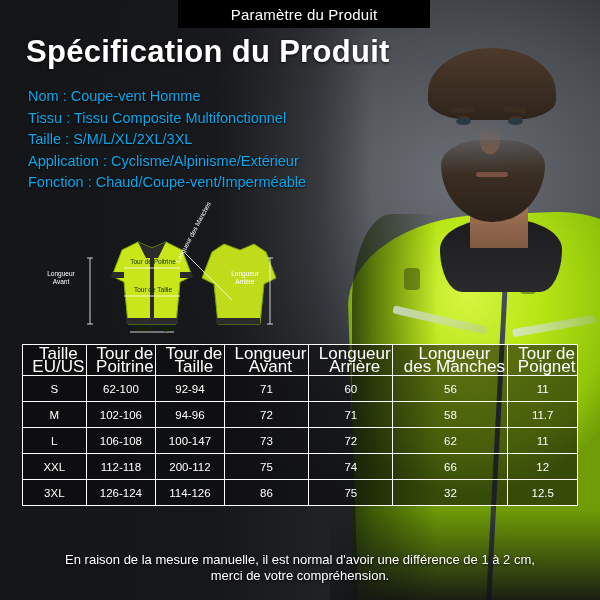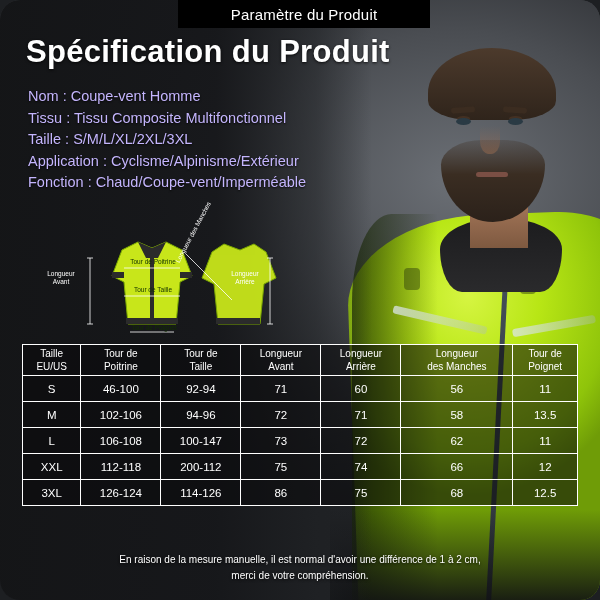--- a/index.html
+++ b/index.html
@@ -12,21 +12,20 @@
     font-family: "Liberation Sans", sans-serif;
     background: #1d1f22;
     overflow: hidden;
   }
   #page {
     position: relative;
     width: 600px;
     height: 600px;
     background: #202225;
     overflow: hidden;
-    border-radius: 20px;
   }
 
   
   .photo-layer {
     position: absolute;
     inset: 0;
     overflow: hidden;
   }
   .bg-base {
     position: absolute;
@@ -181,21 +180,21 @@
     text-shadow: 0 1px 3px rgba(0,0,0,0.8);
   }
 
   
   .spec-list {
     position: absolute;
     left: 28px; top: 86px;
     width: 360px;
   }
   .spec-list .line {
-    color: #c4b5fd;
+    color: #0ea5e9;
     font-size: 14.5px;
     line-height: 21.5px;
     white-space: nowrap;
     text-shadow: 0 1px 2px rgba(0,0,0,0.85);
   }
 
   
   .diagram {
     position: absolute;
     left: 26px; top: 228px;
@@ -236,31 +235,32 @@
     color: #ffffff;
     font-size: 11.5px;
     text-align: center;
     padding: 0;
     height: 25px;
     font-weight: normal;
   }
   .size-table th {
     height: 30px;
     line-height: 13px;
-    font-size: 10px;
+    font-size: 17px;
+    padding-left: 8px;
   }
   .size-table th span { display: block; }
 
   
   .footer-note {
     position: absolute;
     left: 0; right: 0; bottom: 16px;
     text-align: center;
     color: #ffffff;
-    font-size: 10px;
+    font-size: 13px;
     line-height: 16px;
     text-shadow: 0 1px 3px rgba(0,0,0,0.9);
   }
 </style>
 </head>
 <body>
 
 <div id="page">
 
   <div class="photo-layer">
@@ -370,35 +370,35 @@
         </th>
         <th>
           <span>Tour de</span>
           <span>Poignet</span>
         </th>
       </tr>
     </thead>
     <tbody>
       <tr>
         <td>S</td>
-        <td>46-100</td>
+        <td>62-100</td>
         <td>92-94</td>
         <td>71</td>
         <td>60</td>
         <td>56</td>
         <td>11</td>
       </tr>
       <tr>
         <td>M</td>
         <td>102-106</td>
         <td>94-96</td>
         <td>72</td>
         <td>71</td>
         <td>58</td>
-        <td>13.5</td>
+        <td>11.7</td>
       </tr>
       <tr>
         <td>L</td>
         <td>106-108</td>
         <td>100-147</td>
         <td>73</td>
         <td>72</td>
         <td>62</td>
         <td>11</td>
       </tr>
@@ -410,21 +410,21 @@
         <td>74</td>
         <td>66</td>
         <td>12</td>
       </tr>
       <tr>
         <td>3XL</td>
         <td>126-124</td>
         <td>114-126</td>
         <td>86</td>
         <td>75</td>
-        <td>68</td>
+        <td>32</td>
         <td>12.5</td>
       </tr>
     </tbody>
   </table>
 
   <div class="footer-note">
     <div>En raison de la mesure manuelle, il est normal d'avoir une différence de 1 à 2 cm,</div>
     <div>merci de votre compréhension.</div>
   </div>
 

